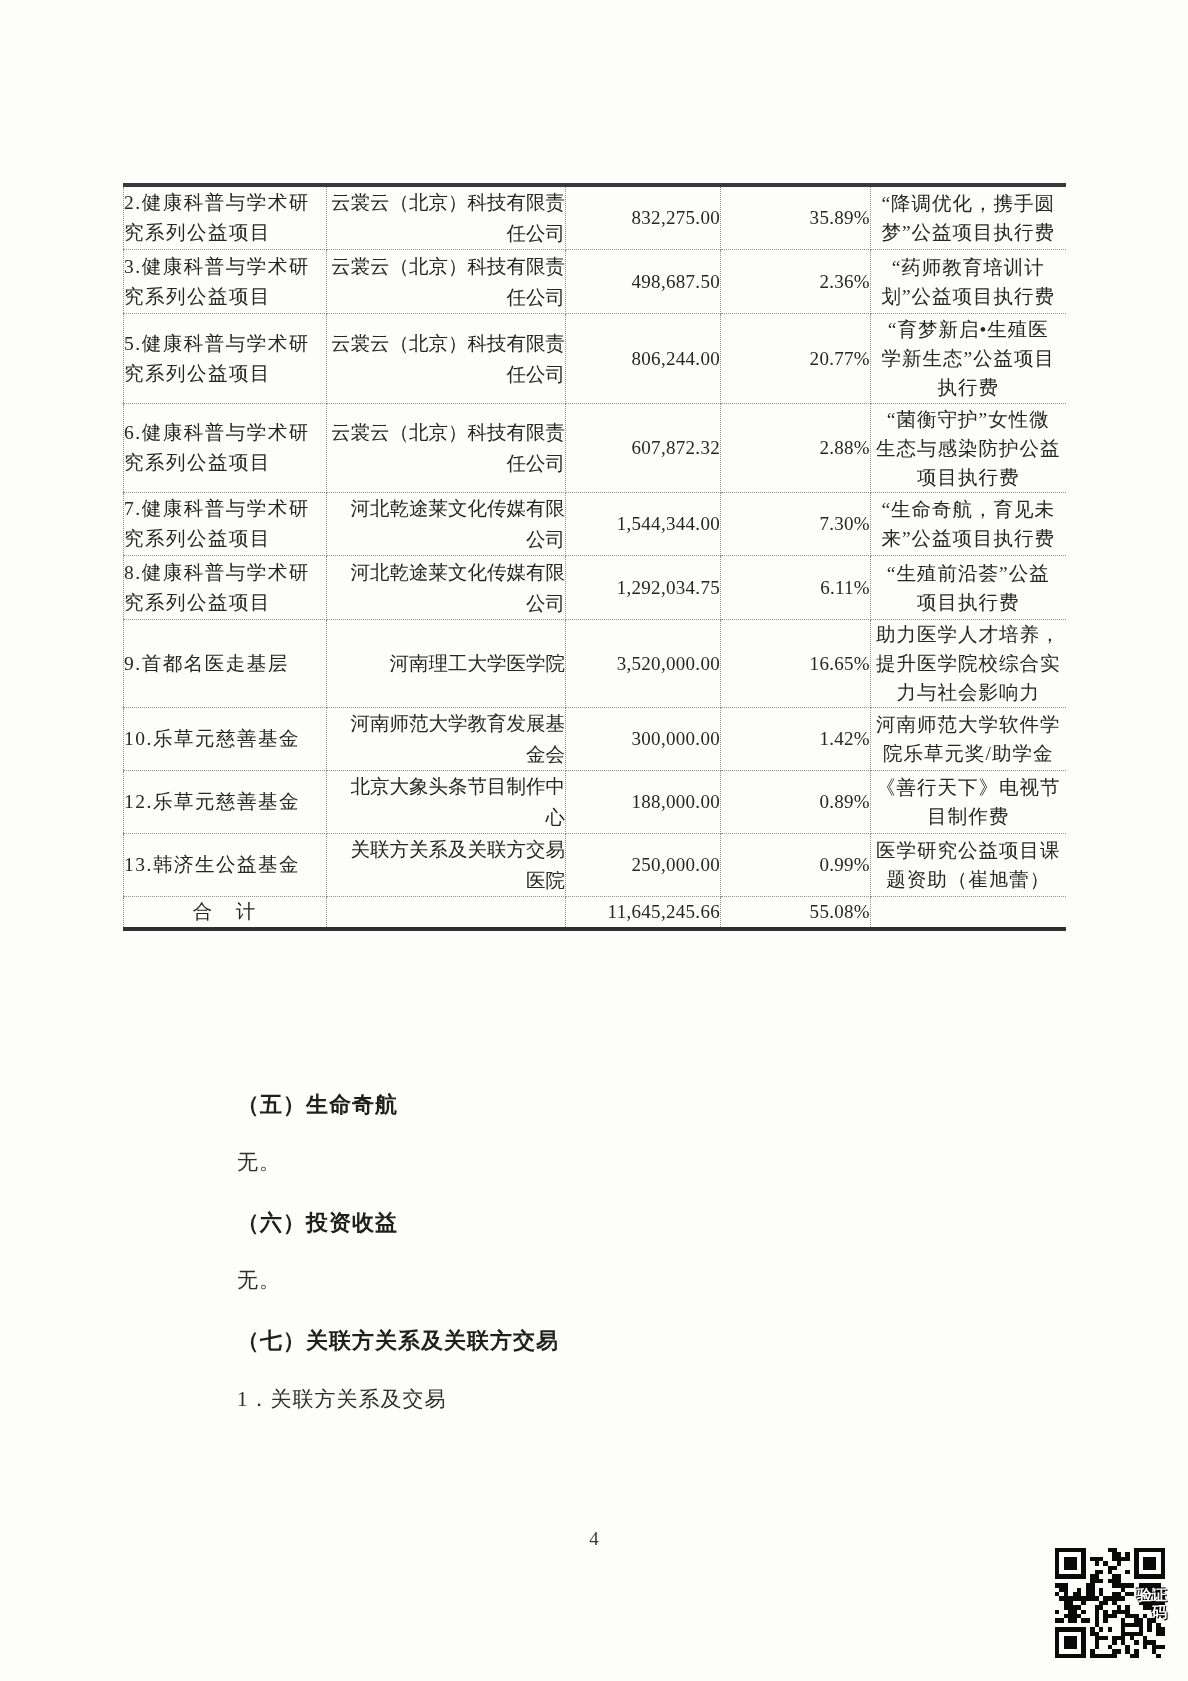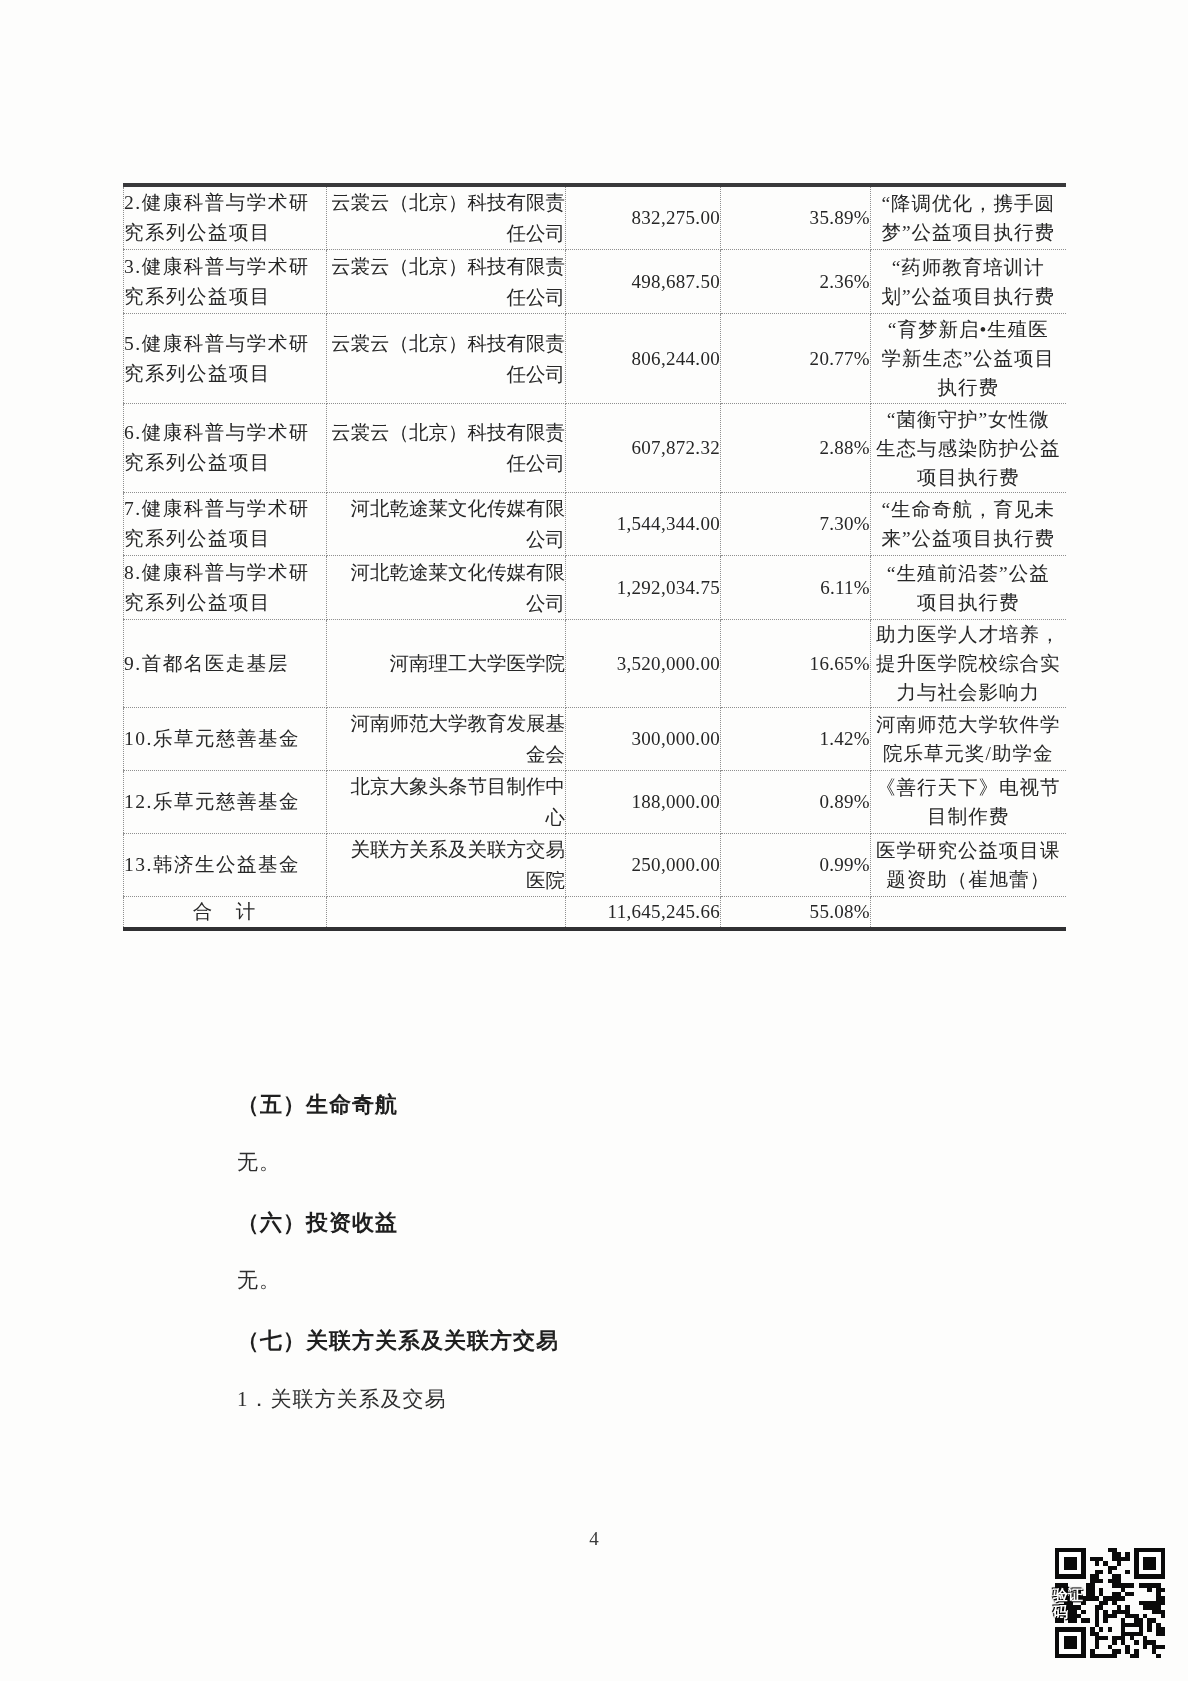--- a/index.html
+++ b/index.html
@@ -92,21 +92,21 @@
     text-align:center;
     font-size:19px;color:#3a3a3a;
   }
   
   .qr{
     position:absolute;left:1053px;top:1548px;width:114px;height:110px;
   }
   .qr svg{position:absolute;left:0;top:0;width:114px;height:110px;}
   .qr-label{
     position:absolute;left:0;top:0;width:114px;height:110px;
-    display:flex;flex-direction:column;align-items:flex-start;justify-content:center;
+    display:flex;flex-direction:column;align-items:flex-end;justify-content:center;
     font-family:"Liberation Sans","DejaVu Sans",sans-serif;
     font-weight:700;font-size:15px;line-height:17px;
     color:#ffffff;
     text-shadow:0 0 2px #000,1px 1px 0 #000,-1px -1px 0 #000;
     pointer-events:none;
   }
 </style>
 </head>
 <body>
 

